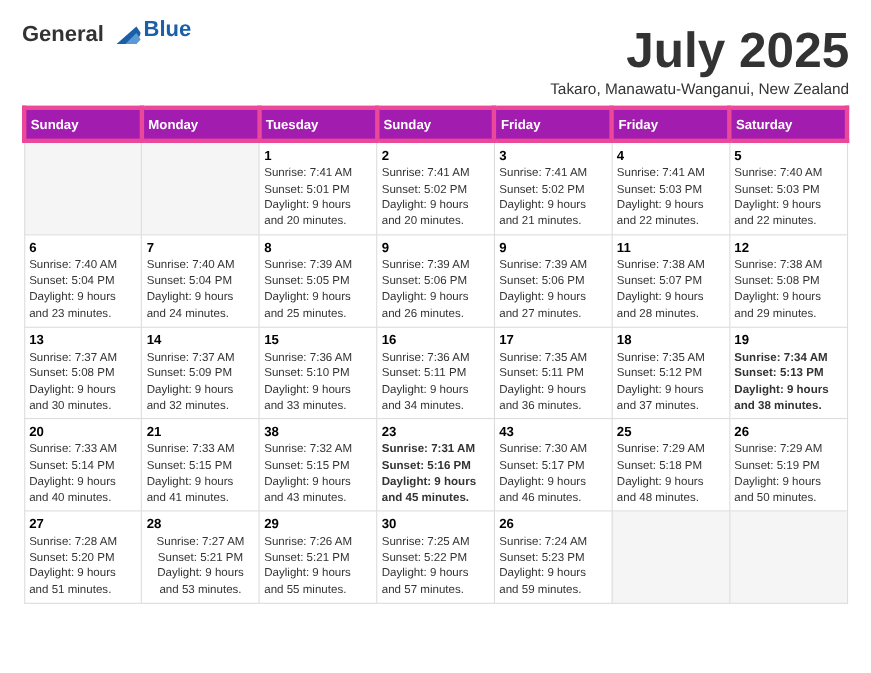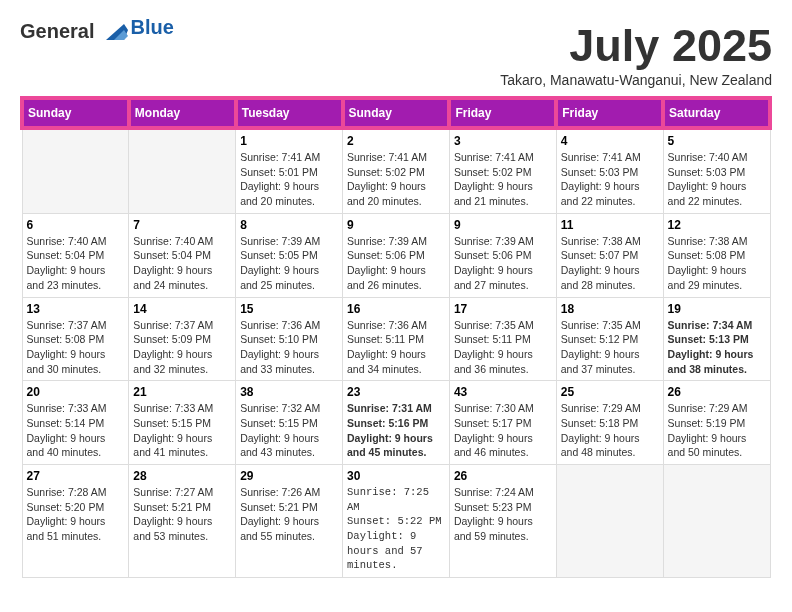--- a/index.html
+++ b/index.html
@@ -278,33 +278,33 @@
       </tr>
       <tr class="week-row">
         <td>
           <div class="day-number">27</div>
           <div class="day-info" style="white-space: pre-line;">Sunrise: 7:28 AM
 Sunset: 5:20 PM
 Daylight: 9 hours and 51 minutes.</div>
         </td>
         <td>
           <div class="day-number">28</div>
-          <div class="day-info" style="white-space: pre-line;">Sunrise: 7:27 AM
+          <div class="day-info" style="white-space: pre-line; text-align: center;">Sunrise: 7:27 AM
 Sunset: 5:21 PM
 Daylight: 9 hours and 53 minutes.</div>
         </td>
         <td>
           <div class="day-number">29</div>
           <div class="day-info" style="white-space: pre-line;">Sunrise: 7:26 AM
 Sunset: 5:21 PM
 Daylight: 9 hours and 55 minutes.</div>
         </td>
         <td>
           <div class="day-number">30</div>
-          <div class="day-info" style="white-space: pre-line; font-family: Liberation Mono, monospace;">Sunrise: 7:25 AM
+          <div class="day-info" style="white-space: pre-line;">Sunrise: 7:25 AM
 Sunset: 5:22 PM
 Daylight: 9 hours and 57 minutes.</div>
         </td>
         <td>
           <div class="day-number">26</div>
           <div class="day-info" style="white-space: pre-line;">Sunrise: 7:24 AM
 Sunset: 5:23 PM
 Daylight: 9 hours and 59 minutes.</div>
         </td>
         <td class="empty"></td>

